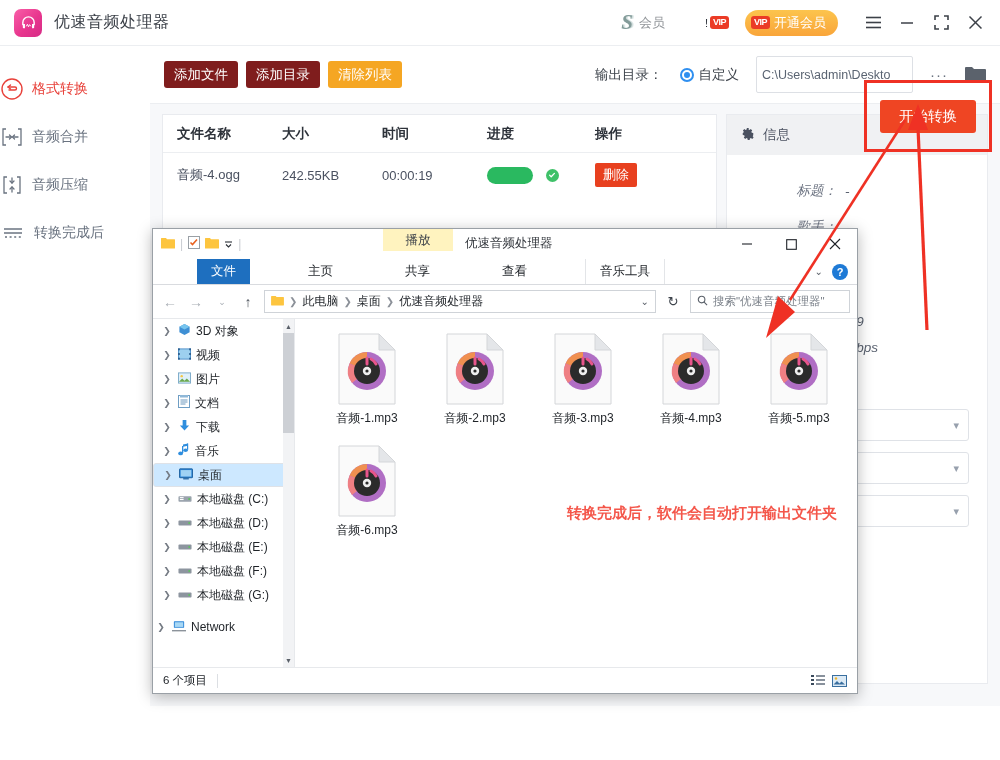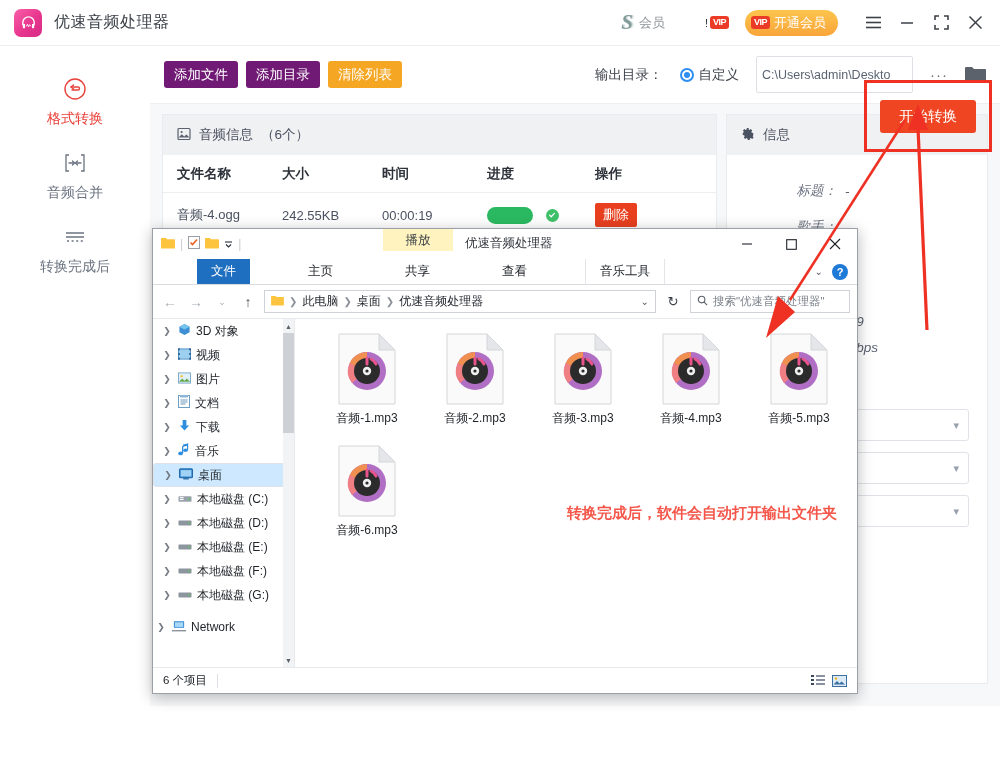--- a/index.html
+++ b/index.html
@@ -48,21 +48,21 @@
     width: 34px; height: 46px; display: flex; align-items: center; justify-content: center;
     cursor: pointer; color: #3c4148;
   }
 
   
   .sidebar {
     position: absolute; left: 0; top: 46px; width: 150px; height: 660px;
     background: #ffffff;
   }
   .side-item {
-    margin-top: 22px; display: flex; flex-direction: column; align-items: center;
+    margin-top: 22px; display: flex; flex-direction: row; align-items: center;
     gap: 8px; cursor: pointer; color: #6a7380; font-size: 14px;
   }
   .side-item:first-child { margin-top: 30px; }
   .side-item.active { color: #e8413a; }
   .side-ico { height: 26px; display: flex; align-items: center; justify-content: center; }
 
   
   .main {
     position: absolute; left: 150px; top: 46px; width: 850px; height: 660px;
     background: #f7f8fa;
@@ -70,21 +70,21 @@
   .toolbar {
     position: absolute; left: 0; top: 0; width: 850px; height: 58px;
     background: #fff; display: flex; align-items: center; padding: 0 14px;
     border-bottom: 1px solid #eceef1;
   }
   .tb-btn {
     height: 27px; padding: 0 10px; border: none; border-radius: 3px;
     color: #fff; font-size: 13.5px; cursor: pointer; margin-right: 8px;
     font-family: inherit;
   }
-  .tb-btn.blue { background: #701a75; }
+  .tb-btn.blue { background: #7f1d1d; }
   .tb-btn.orange { background: #f5a623; }
 
   .out-wrap { margin-left: auto; display: flex; align-items: center; gap: 17px; }
   .out-label { font-size: 13.5px; color: #3d434b; }
   .radio-row { display: flex; align-items: center; gap: 5px; cursor: pointer; }
   .radio {
     width: 14px; height: 14px; border-radius: 50%; border: 2px solid #2f8ff0;
     display: flex; align-items: center; justify-content: center; background: #fff;
   }
   .radio i { width: 6px; height: 6px; border-radius: 50%; background: #2f8ff0; display: block; }
@@ -308,20 +308,30 @@
     </div>
     <div class="side-item">
       <span class="side-ico">
         <svg width="24" height="22" viewBox="0 0 24 22" fill="none" stroke="#6a7380" stroke-width="1.3">
           <path d="M6 3H3v16h3M18 3h3v16h-3"></path>
           <path d="M6 11h5M18 11h-5" stroke-linecap="round"></path>
           <path d="M9.5 9L11.5 11 9.5 13M14.5 9L12.5 11 14.5 13" stroke-linecap="round" stroke-linejoin="round"></path>
         </svg>
       </span>
       <span>音频合并</span>
+    </div>
+    <div class="side-item">
+      <span class="side-ico">
+        <svg width="24" height="22" viewBox="0 0 24 22" fill="none" stroke="#6a7380" stroke-width="1.3">
+          <path d="M7 3H4v16h3M17 3h3v16h-3"></path>
+          <path d="M12 4v5M12 18v-5" stroke-linecap="round"></path>
+          <path d="M10 7l2 2 2-2M10 15l2-2 2 2" stroke-linecap="round" stroke-linejoin="round"></path>
+        </svg>
+      </span>
+      <span>音频压缩</span>
     </div>
     <div class="side-item">
       <span class="side-ico">
         <svg width="26" height="20" viewBox="0 0 26 20" stroke="#6a7380" stroke-width="1.5">
           <line x1="4" y1="6" x2="22" y2="6"></line>
           <line x1="4" y1="10" x2="22" y2="10"></line>
           <line x1="5" y1="14" x2="21" y2="14" stroke-dasharray="2 2.6"></line>
         </svg>
       </span>
       <span>转换完成后</span>
@@ -350,31 +360,20 @@
             <path d="M0 2a1 1 0 0 1 1-1h6l2 2h11a1 1 0 0 1 1 1v11a1 1 0 0 1-1 1H1a1 1 0 0 1-1-1z"></path>
           </svg>
         </span>
       </div>
     </div>
 
     <div class="start-outline"></div>
     <button class="start-btn">开始转换</button>
 
     <div class="filecard">
-      <div class="card-head">
-        <span>
-          <svg width="14" height="14" viewBox="0 0 14 14" fill="none" stroke="#5a6270" stroke-width="1.2">
-            <rect x="1" y="1.5" width="12" height="11" rx="1"></rect>
-            <circle cx="4.6" cy="5" r="1.1" fill="#5a6270" stroke="none"></circle>
-            <path d="M1.5 10.5l3.3-3.3 2.4 2.4 2.2-2.2 3.1 3.1" fill="#5a6270" stroke="none"></path>
-          </svg>
-        </span>
-        <span>音频信息</span>
-        <span>（6个）</span>
-      </div>
       <div class="tbl-head">
         <div class="c1">文件名称</div>
         <div class="c2">大小</div>
         <div class="c3">时间</div>
         <div class="c4">进度</div>
         <div class="c5">操作</div>
       </div>
       <div class="tbl-row">
         <div class="c1">音频-4.ogg</div>
         <div class="c2">242.55KB</div>

